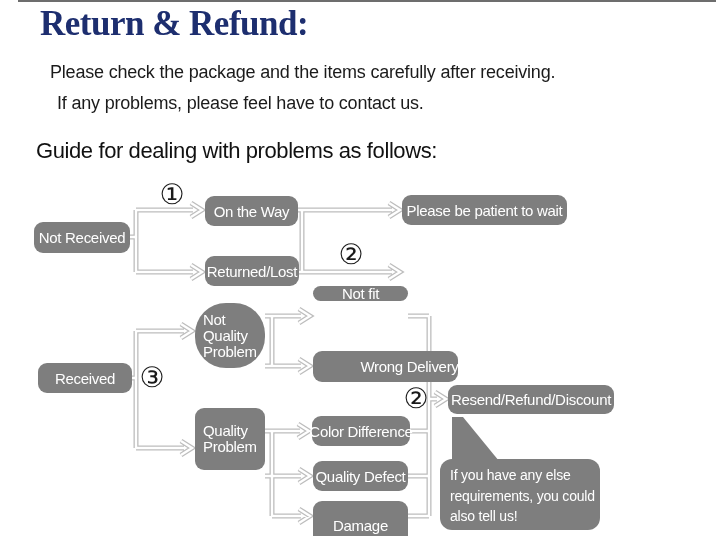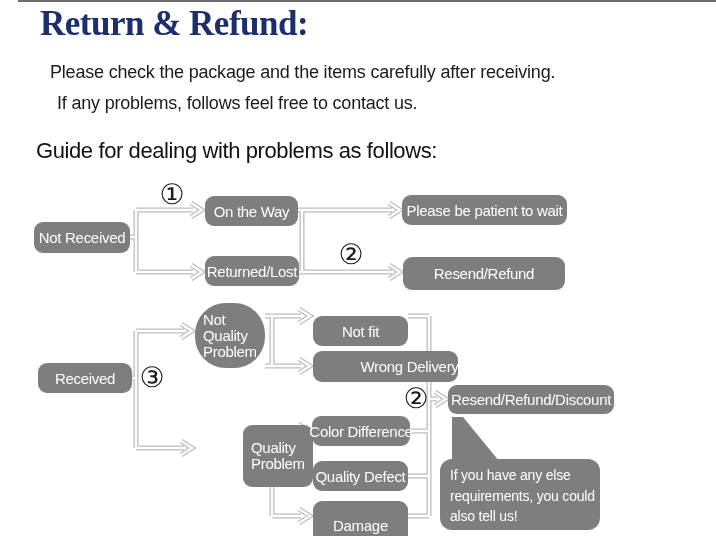--- a/index.html
+++ b/index.html
@@ -39,42 +39,42 @@
   }
   .bubble span{display:block;white-space:nowrap;}
   
   .n-not-received{left:34px;top:222px;width:96px;height:31px;}
   .n-on-the-way{left:205px;top:196px;width:93px;height:30px;}
   .n-returned-lost{left:205px;top:256px;width:94px;height:30px;}
   .n-please-wait{left:402px;top:195px;width:165px;height:30px;}
   .n-resend-refund{left:403px;top:257px;width:162px;height:33px;}
   .n-received{left:38px;top:363px;width:94px;height:30px;}
   .n-not-quality-problem{left:195px;top:303px;width:70px;height:65px;border-radius:31px;}
-  .n-quality-problem{left:195px;top:425px;width:70px;height:62px;margin-left:48px;}
-  .n-not-fit{left:313px;top:316px;width:95px;height:30px;}
+  .n-quality-problem{left:195px;top:408px;width:70px;height:62px;}
+  .n-not-fit{left:313px;top:286px;width:95px;height:15px;}
   .n-wrong-delivery{left:313px;top:351px;width:97px;height:31px;padding-left:48px;}
   .n-color-difference{left:312px;top:416px;width:98px;height:30px;}
   .n-quality-defect{left:313px;top:461px;width:95px;height:30px;}
   .n-damage{left:313px;top:501px;width:95px;height:48px;}
   .n-resend-refund-discount{left:448px;top:385px;width:166px;height:29px;}
   .m1{left:172px;top:195px;}
   .m2a{left:351px;top:255px;}
   .m3{left:152px;top:378px;}
   .m2b{left:416px;top:399px;}
 </style>
 </head>
 <body>
 
 <div class="canvas">
 
   <div class="abs top-line"></div>
 
   <div class="abs page-title">Return &amp; Refund:</div>
   <div class="abs subtitle sub1">Please check the package and the items carefully after receiving.</div>
-  <div class="abs subtitle sub2">If any problems, follows feel free to contact us.</div>
+  <div class="abs subtitle sub2">If any problems, please feel have to contact us.</div>
   <div class="abs guide">Guide for dealing with problems as follows:</div>
 
   <svg class="abs connectors" width="716" height="536" viewBox="0 0 716 536">
     <path d="M130,237 H136 M136,210 V272 M136,210 H193 M136,272 H193
          M298,210 H392 M299,272 H392 M302,210 V272
          M132,378 H136 M136,331 V448 M136,331 H184 M136,448 H184
          M265,316 H301 M265,366 H301 M272,316 V366
          M265,431 H300 M265,476 H301 M272,431 V516 M272,516 H301
          M408,316 H429 M410,366 H429 M429,316 V516
          M410,431 H429 M408,476 H429 M408,516 H429 M429,399 H437
@@ -97,21 +97,20 @@
          M299,309 L310,316 L299,323 M299,359 L310,366 L299,373
          M298,424 L309,431 L298,438 M299,469 L310,476 L299,483
          M299,509 L310,516 L299,523 M435,392 L446,399 L435,406" fill="none" stroke="#ffffff" stroke-width="2.4" stroke-linecap="butt" stroke-linejoin="miter"></path>
     <polygon points="452,417 463,417 499,461 452,461" fill="#7e7e7e"></polygon>
   </svg>
 
   <div class="node n-not-received">Not Received</div>
   <div class="node n-on-the-way">On the Way</div>
   <div class="node n-returned-lost">Returned/Lost</div>
   <div class="node n-please-wait">Please be patient to wait</div>
-  <div class="node n-resend-refund">Resend/Refund</div>
   <div class="node n-received">Received</div>
   <div class="node node-multi n-not-quality-problem">Not Quality Problem</div>
   <div class="node node-multi n-quality-problem">Quality Problem</div>
   <div class="node n-not-fit">Not fit</div>
   <div class="node n-wrong-delivery">Wrong Delivery</div>
   <div class="node n-color-difference">Color Difference</div>
   <div class="node n-quality-defect">Quality Defect</div>
   <div class="node n-damage">Damage</div>
   <div class="node n-resend-refund-discount">Resend/Refund/Discount</div>
 

